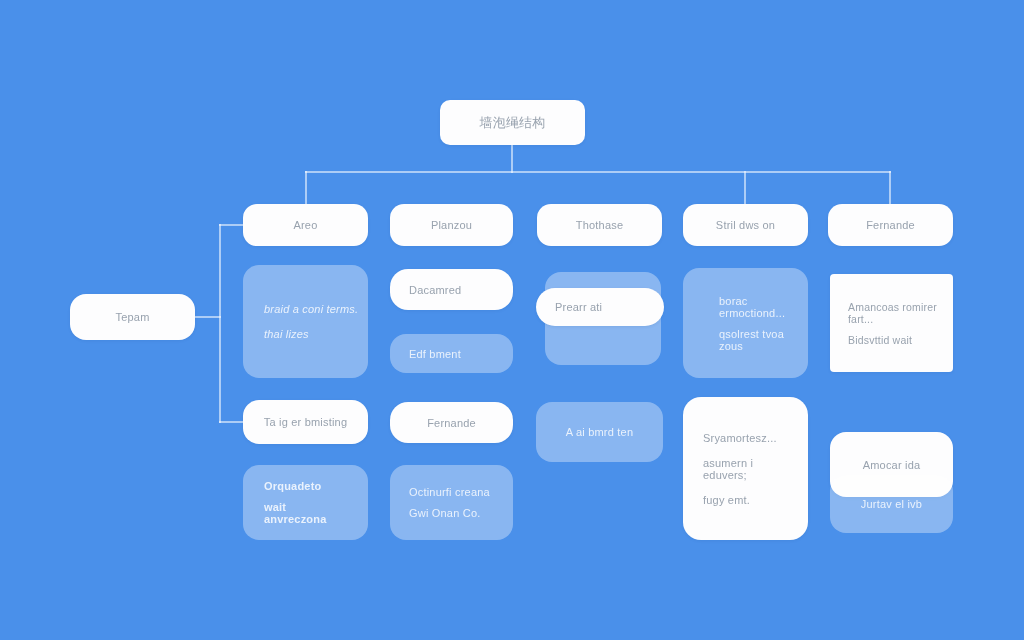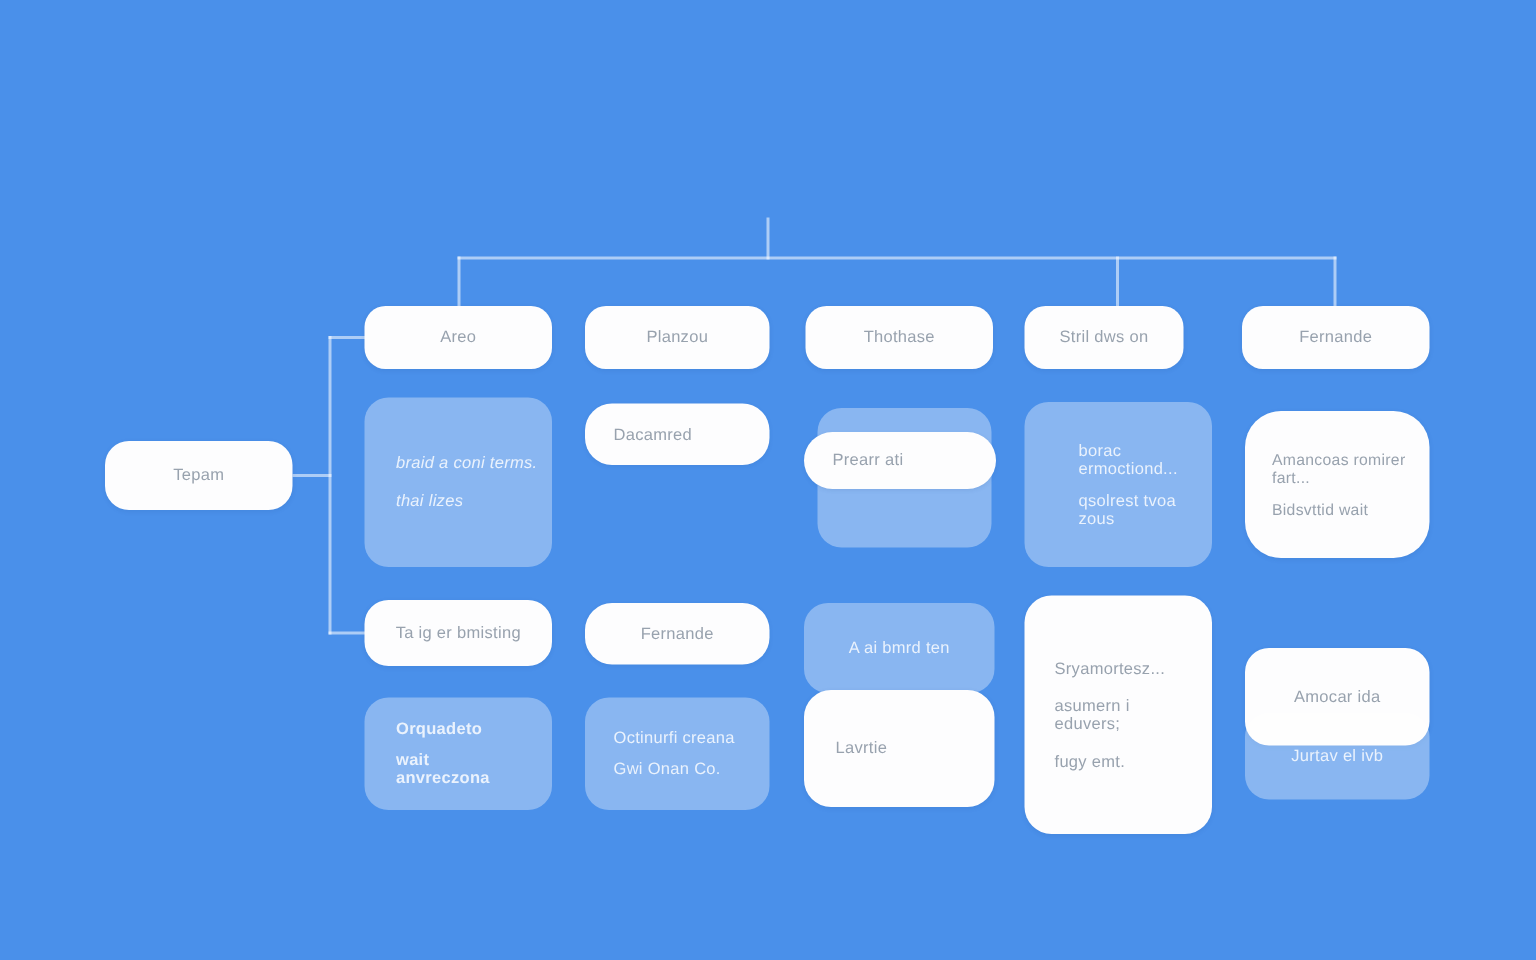--- a/index.html
+++ b/index.html
@@ -53,20 +53,23 @@
   <div class="line" style="left:511px;top:145px;width:2px;height:28px;"></div>
   <div class="line" style="left:305px;top:171px;width:586px;height:2px;"></div>
   <div class="line" style="left:305px;top:171px;width:2px;height:34px;"></div>
   <div class="line" style="left:744px;top:171px;width:2px;height:34px;"></div>
   <div class="line" style="left:889px;top:171px;width:2px;height:34px;"></div>
   <div class="line" style="left:195px;top:316px;width:26px;height:2px;"></div>
   <div class="line" style="left:219px;top:224px;width:2px;height:199px;"></div>
   <div class="line" style="left:219px;top:224px;width:25px;height:2px;"></div>
   <div class="line" style="left:219px;top:421px;width:25px;height:2px;"></div>
 
+  <div class="node white center root" style="left:440px;top:100px;width:145px;height:45px;">
+    <span>墙泡绳结构</span>
+  </div>
 
   <div class="node white center" style="left:70px;top:294px;width:125px;height:46px;border-radius:16px;">
     <span>Tepam</span>
   </div>
 
   <div class="node white center" style="left:243px;top:204px;width:125px;height:42px;text-align:right;">
     <span>Areo</span>
   </div>
   <div class="node trans left gap12" style="left:243px;top:265px;width:125px;height:113px;border-radius:16px;padding-left:21px;padding-right:8px;font-style:italic;">
     <span>braid a coni terms.</span>
@@ -79,59 +82,59 @@
     <span>Orquadeto</span>
     <span>wait anvreczona</span>
   </div>
 
   <div class="node white center" style="left:390px;top:204px;width:123px;height:42px;">
     <span>Planzou</span>
   </div>
   <div class="node white left" style="left:390px;top:269px;width:123px;height:41px;border-radius:18px;padding-left:19px;">
     <span>Dacamred</span>
   </div>
+  <div class="node trans left" style="left:390px;top:334px;width:123px;height:39px;border-radius:16px;padding-left:19px;">
+    <span>Edf bment</span>
+  </div>
   <div class="node white center" style="left:390px;top:402px;width:123px;height:41px;border-radius:18px;">
     <span>Fernande</span>
   </div>
   <div class="node trans left gap8" style="left:390px;top:465px;width:123px;height:75px;border-radius:16px;padding-left:19px;padding-right:8px;">
     <span>Octinurfi creana</span>
     <span>Gwi Onan Co.</span>
   </div>
 
   <div class="node white center" style="left:537px;top:204px;width:125px;height:42px;">
     <span>Thothase</span>
   </div>
   <div class="node trans" style="left:545px;top:272px;width:116px;height:93px;border-radius:16px;"></div>
   <div class="node white left pill" style="left:536px;top:288px;width:128px;height:38px;padding-left:19px;">
     <span>Prearr ati</span>
   </div>
   <div class="node trans center" style="left:536px;top:402px;width:127px;height:60px;border-radius:16px;">
     <span>A ai bmrd ten</span>
   </div>
-  <div class="node white left" style="left:536px;top:460px;width:127px;height:78px;border-radius:18px;padding-left:21px;">
-    <span>Lavrtie</span>
-  </div>
 
-  <div class="node white center" style="left:683px;top:204px;width:106px;height:42px;">
+  <div class="node white center" style="left:683px;top:204px;width:125px;height:42px;">
     <span>Stril dws on</span>
   </div>
   <div class="node trans left gap8" style="left:683px;top:268px;width:125px;height:110px;border-radius:16px;padding-left:36px;padding-right:8px;">
     <span>borac ermoctiond...</span>
     <span>qsolrest tvoa zous</span>
   </div>
-  <div class="node white left gap12" style="left:683px;top:397px;width:125px;height:159px;border-radius:18px;padding-left:20px;padding-right:8px;">
+  <div class="node white left gap12" style="left:683px;top:397px;width:125px;height:143px;border-radius:18px;padding-left:20px;padding-right:8px;">
     <span>Sryamortesz...</span>
     <span>asumern i eduvers;</span>
     <span>fugy emt.</span>
   </div>
 
   <div class="node white center" style="left:828px;top:204px;width:125px;height:42px;">
     <span>Fernande</span>
   </div>
-  <div class="node white left gap8" style="left:830px;top:274px;width:123px;height:98px;border-radius:24px;padding-left:18px;padding-right:6px;font-size:10.5px;">
+  <div class="node white left gap8" style="left:830px;top:274px;width:123px;height:98px;border-radius:4px;padding-left:18px;padding-right:6px;font-size:10.5px;">
     <span>Amancoas romirer fart...</span>
     <span>Bidsvttid wait</span>
   </div>
   <div class="node white center" style="left:830px;top:403px;width:123px;height:65px;border-radius:16px;margin-top:29px;">
     <span>Amocar ida</span>
   </div>
   <div class="node trans center" style="left:830px;top:475px;width:123px;height:58px;border-radius:16px;">
     <span>Jurtav el ivb</span>
   </div>
 

